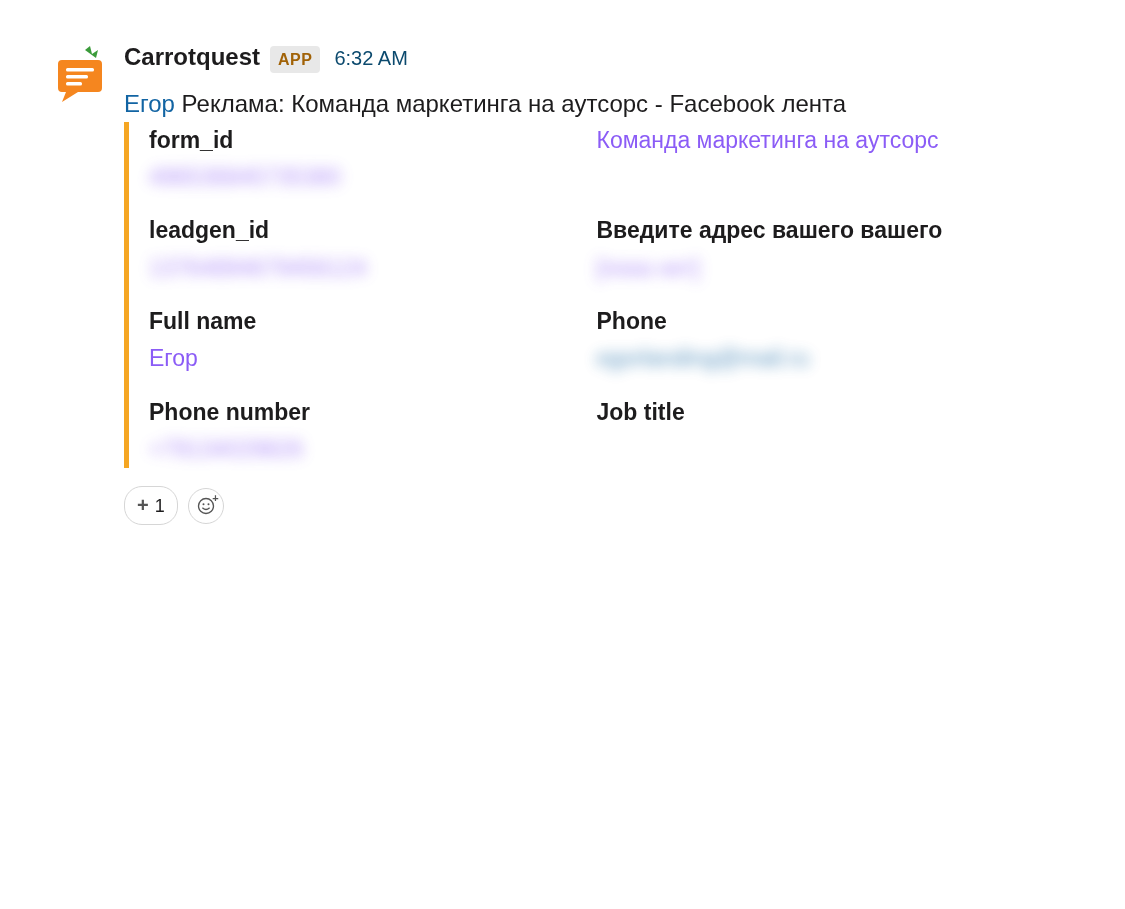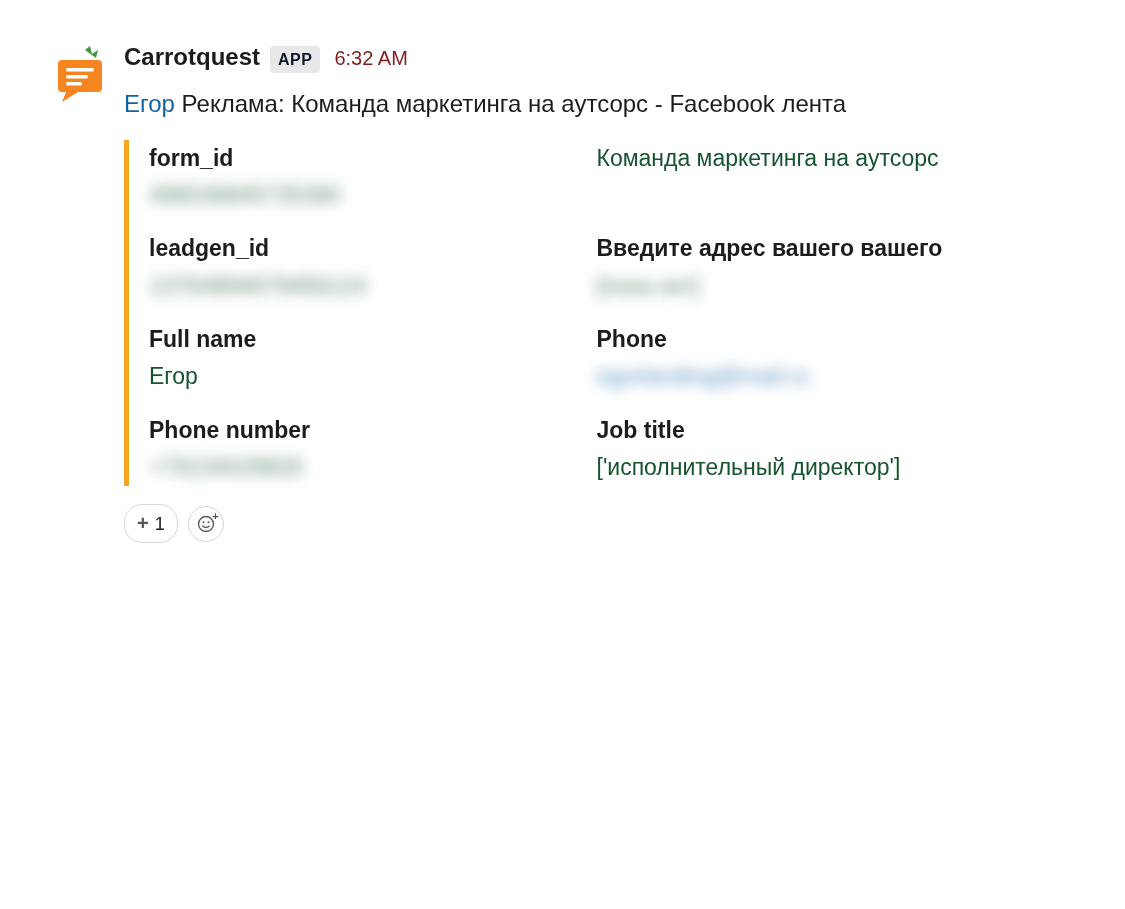--- a/index.html
+++ b/index.html
@@ -38,36 +38,35 @@
       gap: 10px;
       margin-bottom: 12px;
     }
     .sender-name {
       font-weight: 800;
       font-size: 24px;
       color: #1d1c1d;
     }
     .app-badge {
       background: #e8e8e8;
-      color: #0f172a;
+      color: #a16207;
       font-size: 16px;
       font-weight: 600;
       padding: 2px 8px;
       border-radius: 4px;
       letter-spacing: 0.5px;
     }
     .timestamp {
-      color: #7f1d1d;
+      color: #0c4a6e;
       font-size: 20px;
       margin-left: 4px;
     }
     .message-text {
       font-size: 24px;
       color: #1d1c1d;
-      margin-bottom: 18px;
     }
     .msg-link {
       color: #1264a3;
     }
     .attachment {
       border-left: 5px solid #f5a623;
       padding: 2px 0 2px 20px;
       display: grid;
       grid-template-columns: 1fr 1fr;
       column-gap: 40px;
@@ -76,21 +75,21 @@
       gap: 20px;
     }
     .field-title {
       font-weight: 700;
       font-size: 23px;
       color: #1d1c1d;
       margin-bottom: 4px;
     }
     .field-value {
       font-size: 23px;
-      color: #14532d;
+      color: #8b5cf6;
     }
     .blur {
       filter: blur(7px);
       opacity: 0.7;
     }
     .blur.link {
       color: #1264a3;
     }
     .reactions {
       display: flex;
@@ -187,21 +186,20 @@
       <div>
         <div class="field-title">Phone</div>
         <div class="field-value blur link">egorlanding@mail.ru</div>
       </div>
       <div>
         <div class="field-title">Phone number</div>
         <div class="field-value blur">+79134029826</div>
       </div>
       <div>
         <div class="field-title">Job title</div>
-        <div class="field-value">['исполнительный директор']</div>
       </div>
     </div>
 
     <div class="reactions">
       <div class="reaction-pill">
         <span class="plus">+</span>
         <span>1</span>
       </div>
       <div class="reaction-round">
         <svg viewBox="0 0 24 24" width="20" height="20">

